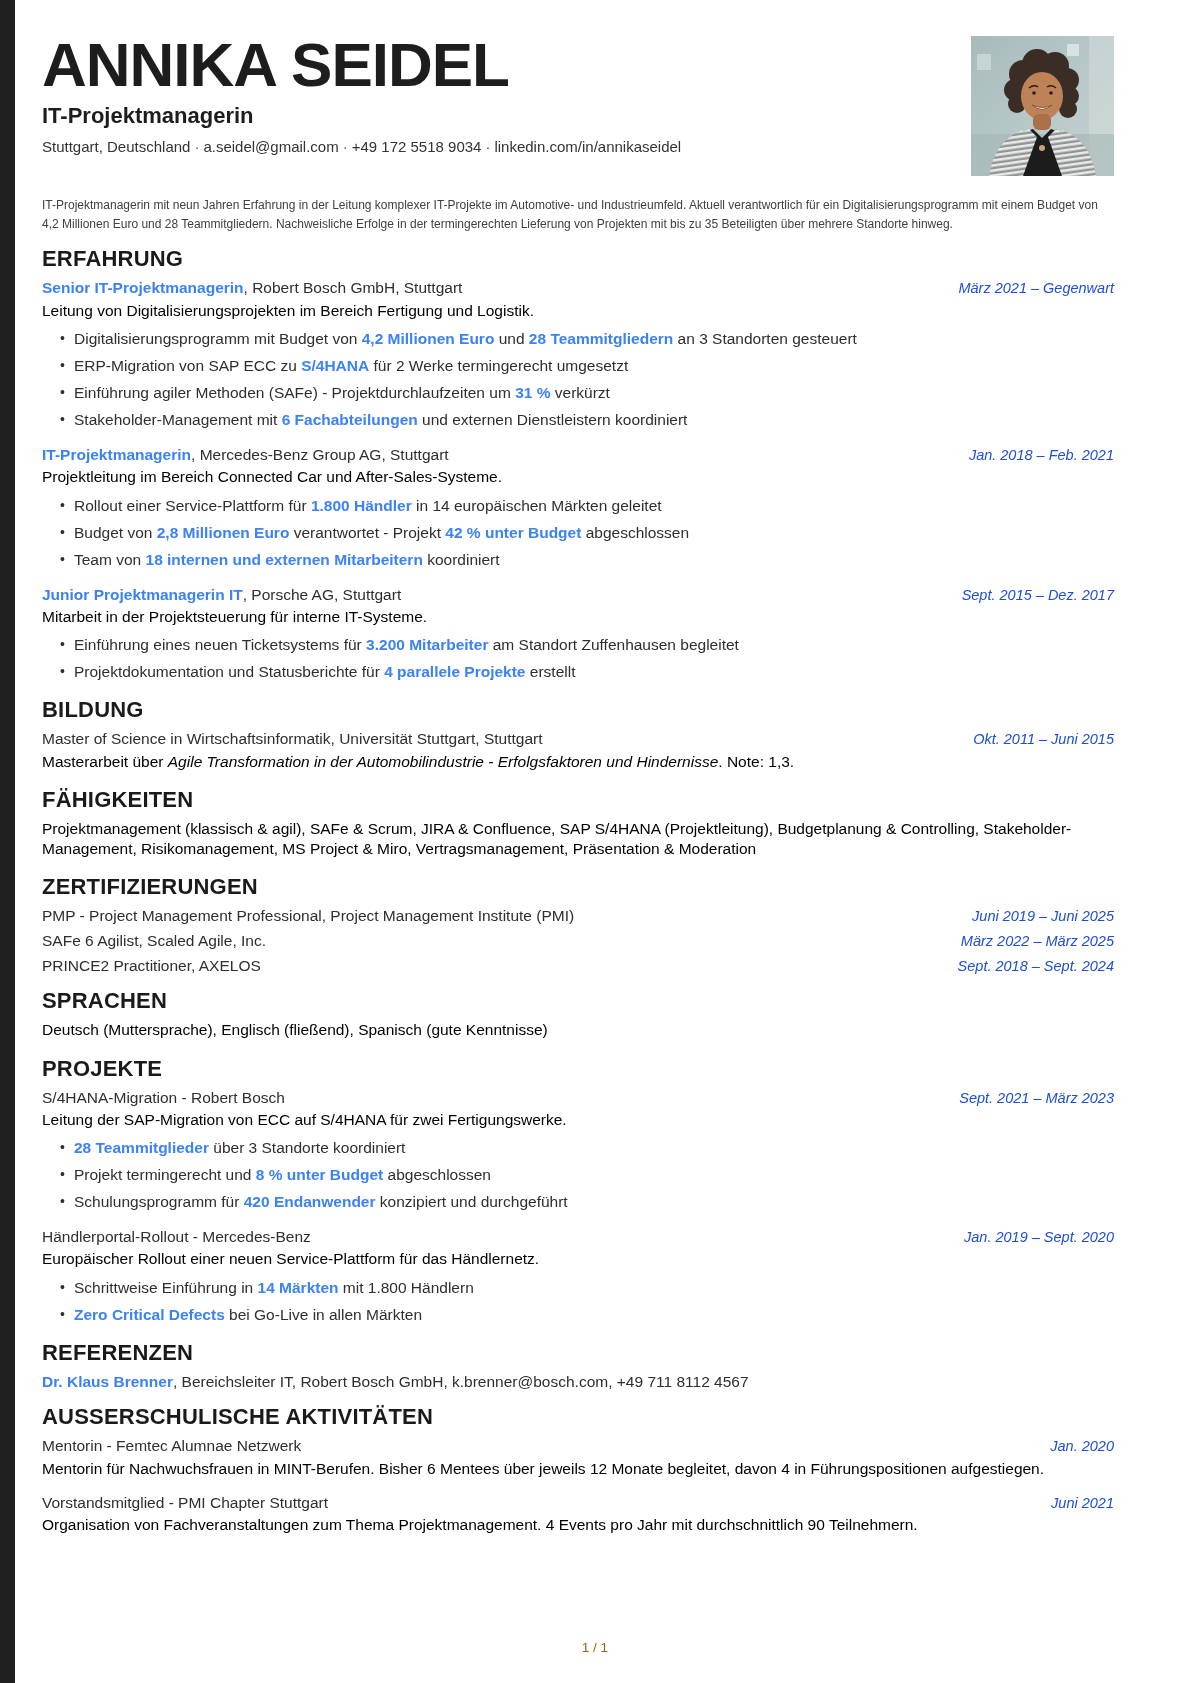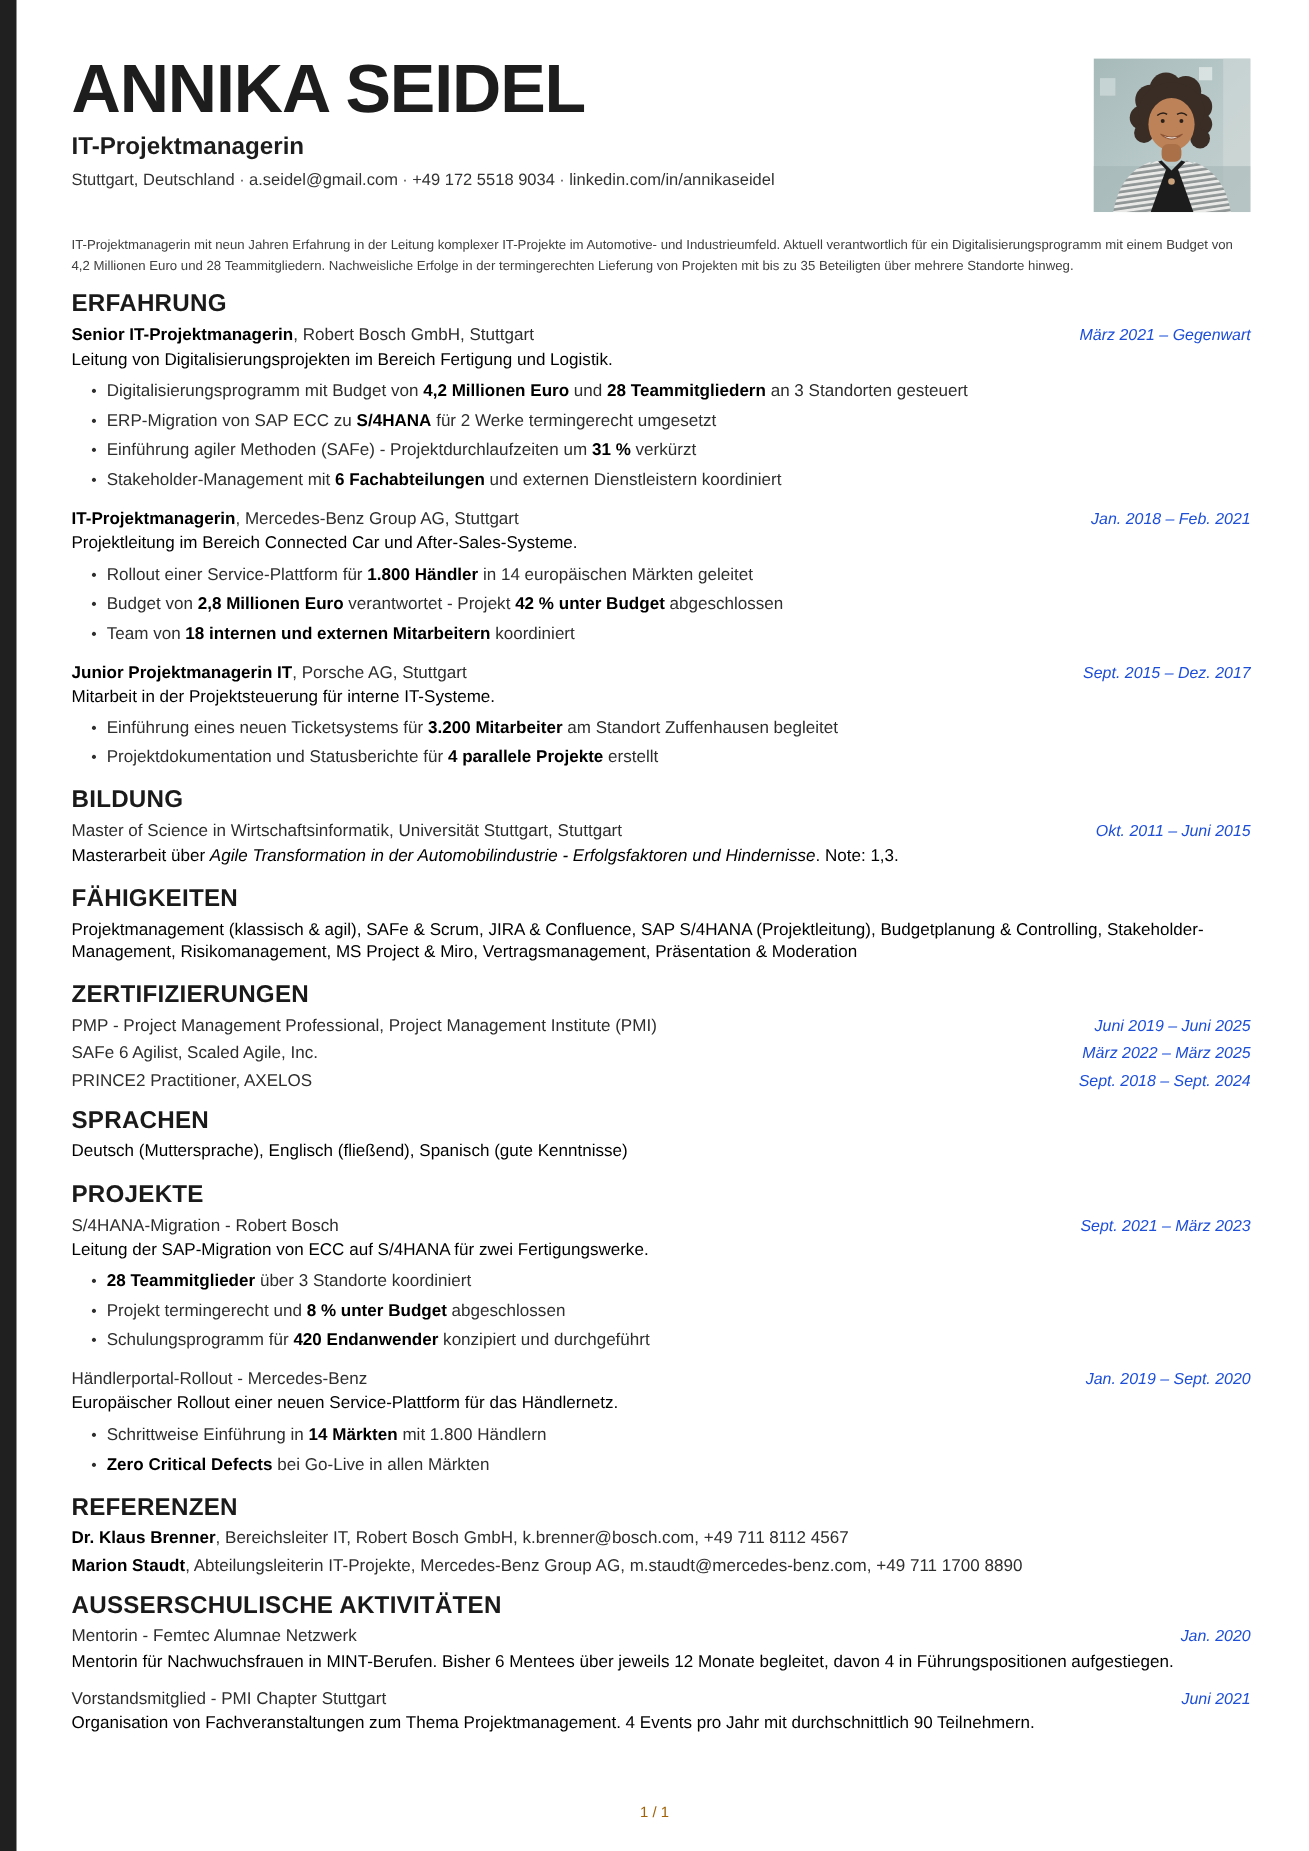--- a/index.html
+++ b/index.html
@@ -3,39 +3,39 @@
 <meta charset="utf-8">
 <style>
   html,body{margin:0;padding:0;}
   body{
     width:1190px;height:1683px;position:relative;overflow:hidden;
     background:#ffffff;color:#2e2e2e;
     font-family:"Liberation Sans",sans-serif;
     -webkit-font-smoothing:antialiased;
   }
   .side-bar{position:absolute;left:0;top:0;width:15px;height:1683px;background:#202020;}
-  .content{position:relative;margin:0 53px 0 65px;padding-top:50px;width:1072px;box-sizing:border-box;}
+  .content{position:relative;margin:0 53px 0 42px;padding-top:33px;width:1072px;box-sizing:border-box;}
   
   .header{position:relative;min-height:145px;}
   .name{font-size:62px;line-height:1.02;font-weight:700;letter-spacing:-1px;color:#1d1d1d;margin:0;}
   .job-title{font-size:22px;font-weight:700;color:#1d1d1d;margin-top:7px;}
   .contact-line{font-size:15px;color:#333;margin-top:9px;}
   .contact-line .sep{color:#555;padding:0 4px;}
   .photo-frame{position:absolute;top:3px;right:0;width:143px;height:140px;overflow:hidden;}
   
   .summary{margin-top:18px;font-size:12px;line-height:1.6;color:#404040;max-width:1072px;}
   
   .section-heading{font-size:22px;font-weight:700;color:#1a1a1a;margin:12px 0 6px 0;letter-spacing:0.2px;}
   .entry{margin-bottom:15px;}
   .entry-head{display:flex;align-items:baseline;justify-content:space-between;line-height:1.3;}
   .entry-title{font-size:15.5px;color:#2e2e2e;}
   .entry-date{font-size:14.5px;font-style:italic;color:#1d4ed8;white-space:nowrap;margin-left:24px;}
   .entry-desc{font-size:15.5px;line-height:1.3;color:#000000;margin:2px 0 0 0;}
   .entry-desc.justify{text-align:justify;line-height:1.45;}
-  .b{font-weight:700;color:#000000;}
+  .b{font-weight:700;color:#3b82f6;}
   .i{font-style:italic;}
   .bullets{list-style:none;margin:8px 0 0 0;padding:0 0 0 18px;}
   .bullets li{position:relative;padding-left:14px;margin-bottom:7px;font-size:15.5px;line-height:1.3;color:#2e2e2e;}
   .bullets li::before{content:"•";position:absolute;left:0;top:0;font-size:14px;color:#2e2e2e;}
   
   [data-name="section-zertifizierungen"] .entry,
   [data-name="section-referenzen"] .entry{margin-bottom:5px;}
   [data-name="section-zertifizierungen"],
   [data-name="section-referenzen"]{margin-bottom:10px;}
   [data-name="section-faehigkeiten"] .entry,
@@ -217,25 +217,20 @@
           </ul>
         </div>
       </section>
       <section class="section" data-name="section-referenzen">
         <h2 class="section-heading" data-name="section-heading">REFERENZEN</h2>
         <div class="entry" data-name="entry">
           <div class="entry-head" data-name="entry-head">
             <div class="entry-title" data-name="entry-title"><span class="b " data-name="text-segment">Dr. Klaus Brenner</span><span data-name="text-segment">, Bereichsleiter IT, Robert Bosch GmbH, k.brenner@bosch.com, +49 711 8112 4567</span></div>
           </div>
         </div>
-        <div class="entry" data-name="entry">
-          <div class="entry-head" data-name="entry-head">
-            <div class="entry-title" data-name="entry-title"><span class="b " data-name="text-segment">Marion Staudt</span><span data-name="text-segment">, Abteilungsleiterin IT-Projekte, Mercedes-Benz Group AG, m.staudt@mercedes-benz.com, +49 711 1700 8890</span></div>
-          </div>
-        </div>
       </section>
       <section class="section" data-name="section-ausserschulische">
         <h2 class="section-heading" data-name="section-heading">AUSSERSCHULISCHE AKTIVITÄTEN</h2>
         <div class="entry" data-name="entry">
           <div class="entry-head" data-name="entry-head">
             <div class="entry-title" data-name="entry-title"><span data-name="text-segment">Mentorin - Femtec Alumnae Netzwerk</span></div>
             <div class="entry-date" data-name="entry-date">Jan. 2020</div>
           </div>
           <p class="entry-desc justify" data-name="entry-description"><span data-name="text-segment">Mentorin für Nachwuchsfrauen in MINT-Berufen. Bisher 6 Mentees über jeweils 12 Monate begleitet, davon 4 in Führungspositionen aufgestiegen.</span></p>
         </div>

